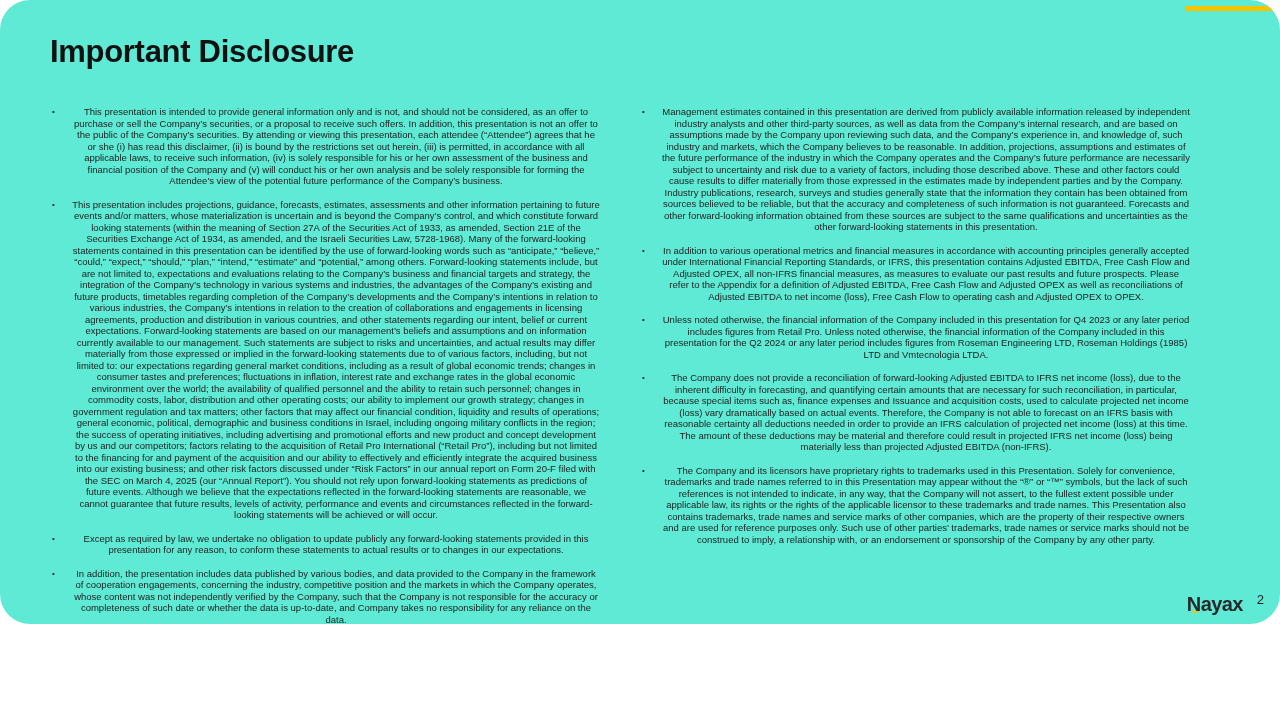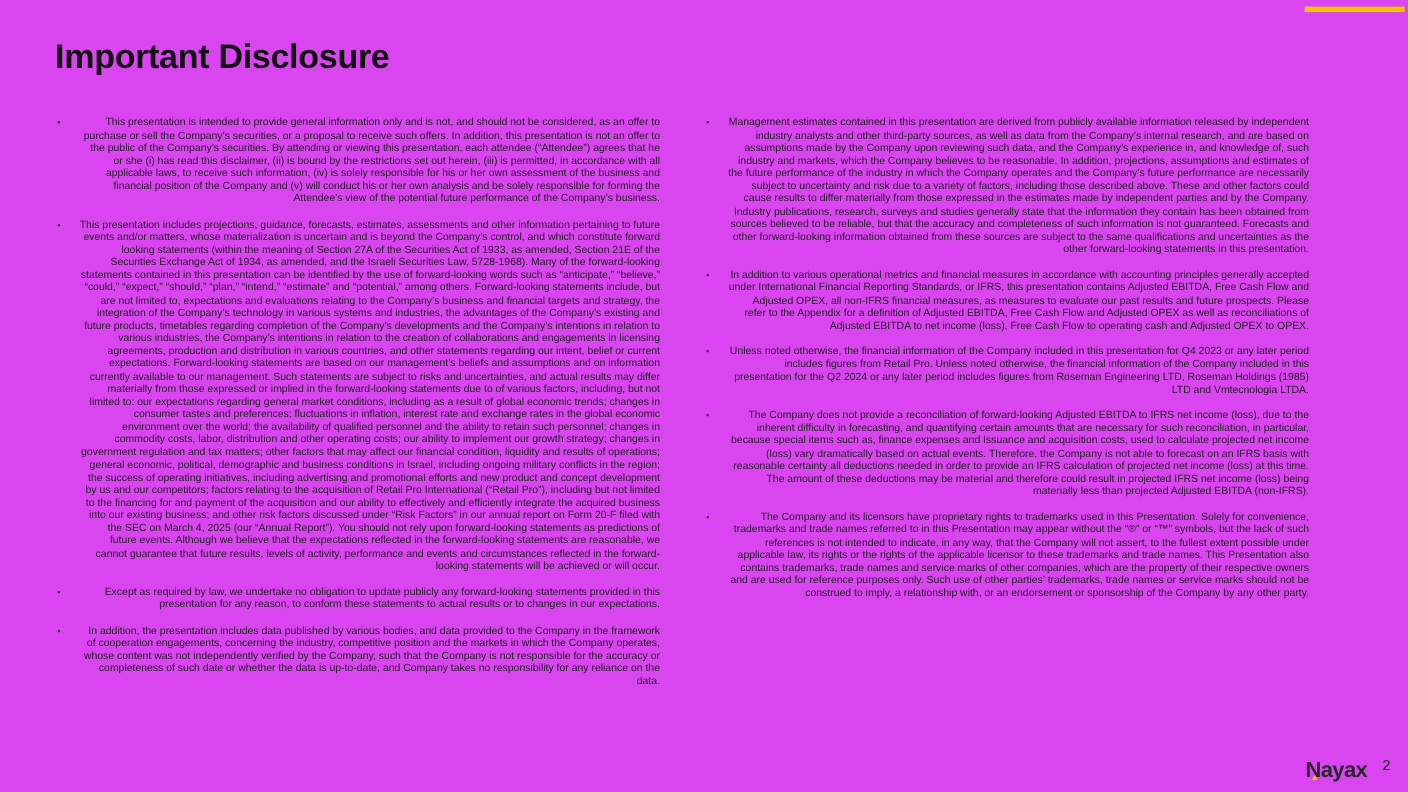--- a/index.html
+++ b/index.html
@@ -2,23 +2,24 @@
 <html><head>
 <meta charset="utf-8">
 <style>
   * { margin: 0; padding: 0; box-sizing: border-box; }
   html, body { background: #ffffff; }
   body { font-family: "Liberation Sans", sans-serif; }
 
   .slide {
     position: relative;
     width: 1280px;
-    height: 720px;
-    background: #d946ef;
+    height: 624px;
+    background: #5eead4;
     overflow: hidden;
+    border-radius: 30px;
   }
 
   .accent-bar {
     position: absolute;
     top: 6px;
     right: 3px;
     width: 91px;
     height: 5px;
     background: #F5C400;
   }
@@ -61,21 +62,21 @@
     width: 22px;
     font-size: 8px;
     line-height: 11.5px;
     text-align: left;
     padding-left: 2px;
     color: #1d1d1f;
   }
 
   .bullet-text {
     flex: 1 1 auto;
-    text-align: right;
+    text-align: center;
   }
 
   .footer {
     position: absolute;
     right: 16px;
     bottom: 8px;
     display: flex;
     align-items: flex-start;
     gap: 14px;
   }

